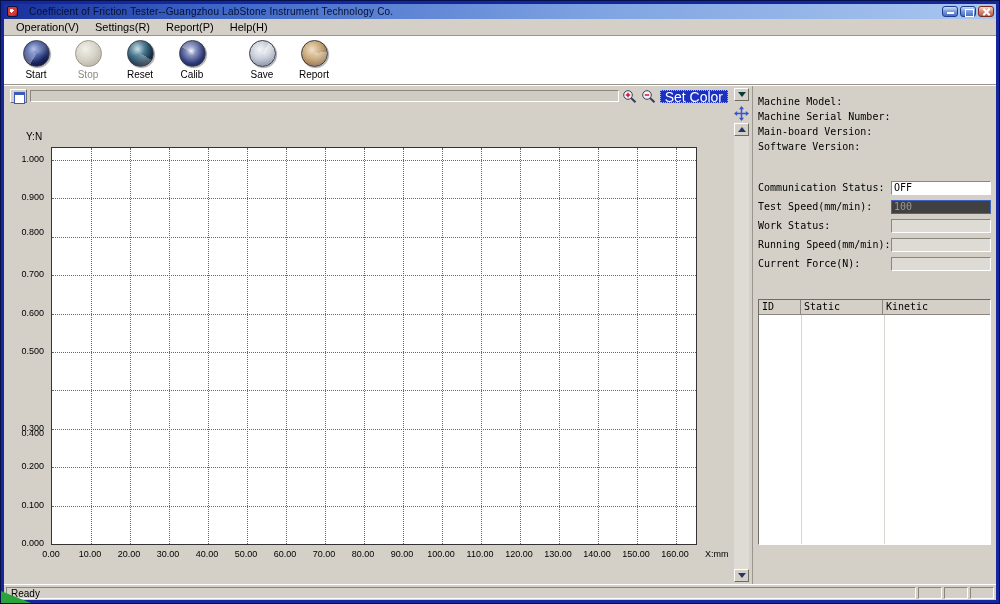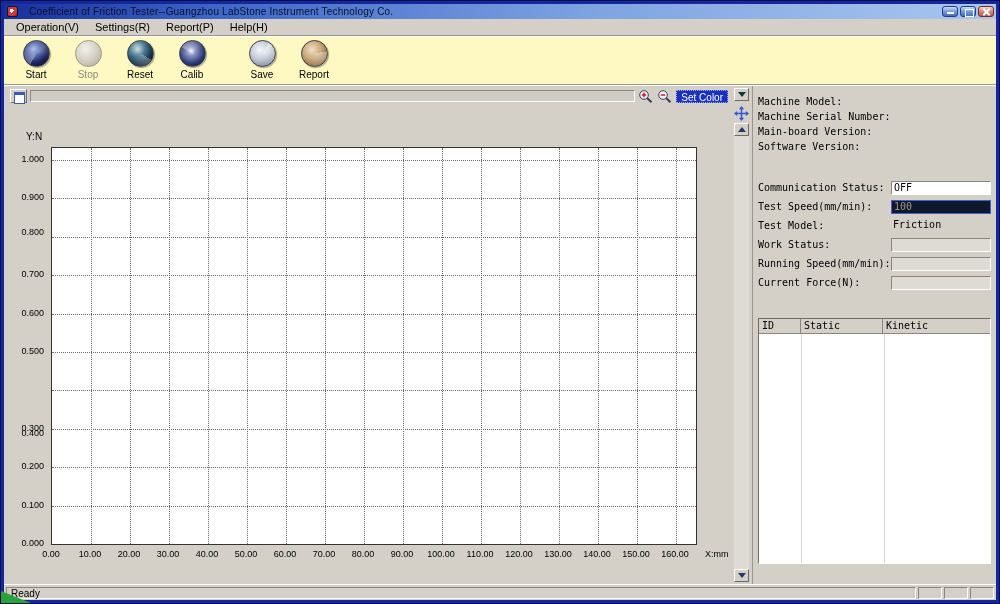--- a/index.html
+++ b/index.html
@@ -30,21 +30,21 @@
   .wc-close::before { transform:rotate(45deg); }
   .wc-close::after  { transform:rotate(-45deg); }
 
   
   .menubar { height:17px; flex:none; display:flex; align-items:center; padding-left:4px;
              background:#d4d0c8; border-bottom:1px solid #9a968e; font-size:11px; }
   .menu-item { padding:1px 8px 2px 8px; color:#000; cursor:default; }
 
   
   .toolbar { height:49px; flex:none; display:flex; align-items:flex-start; padding:3px 0 0 12px;
-             background:#fef9c3; border-top:1px solid #fff; border-bottom:1px solid #9a968e; }
+             background:#ffffff; border-top:1px solid #fff; border-bottom:1px solid #9a968e; }
   .tb-btn { width:40px; margin-right:12px; display:flex; flex-direction:column; align-items:center; cursor:default; }
   .tb-btn.gap-left { margin-left:18px; }
   .tb-icon { width:27px; height:27px; border-radius:50%; border:1px solid #3a3a44; flex:none;
              box-shadow:1px 1px 1px rgba(0,0,0,.35); }
   .icon-start { background:conic-gradient(from 210deg, rgba(255,255,255,.35), transparent 30%, rgba(255,255,255,.18) 55%, transparent 75%),
                 radial-gradient(circle at 38% 32%, #b8c4e8 0%, #5a6eb0 28%, #1a2560 60%, #05081f 100%); }
   .icon-stop  { background:radial-gradient(circle at 38% 32%, #f2f1ea 0%, #d4d1c4 50%, #aba896 100%); border-color:#9a978c; box-shadow:none; }
   .icon-reset { background:conic-gradient(from 120deg, rgba(255,255,255,.3), transparent 35%, rgba(255,255,255,.15) 60%, transparent 80%),
                 radial-gradient(circle at 38% 32%, #c0d8e0 0%, #4a7a90 32%, #143048 65%, #060d18 100%); }
   .icon-calib { background:conic-gradient(from 300deg, rgba(255,255,255,.3), transparent 35%, transparent 80%),
@@ -64,21 +64,21 @@
 
   
   .chart-toolbar { position:absolute; left:6px; top:2px; width:718px; height:16px;
                    display:flex; align-items:center; gap:3px; }
   .ct-button { width:17px; height:14px; flex:none; background:#d4d0c8;
                border:1px solid; border-color:#fff #6e6a64 #6e6a64 #fff; position:relative; }
   .ct-button::after { content:""; position:absolute; left:3px; top:2px; width:9px; height:8px;
                       background:#fff; border:1px solid #3a5ac0; border-top:3px solid #3a5ac0; }
   .ct-groove { flex:1; height:12px; background:#cfccc4; border:1px solid; border-color:#8a867e #fff #fff #8a867e; }
   .ct-zoom { width:16px; height:15px; flex:none; }
-  .set-color { flex:none; height:13px; padding:0 4px; background:#1b2fc0; color:#fff; font-size:10px;
+  .set-color { flex:none; height:13px; padding:0 4px; background:#1b2fc0; color:#fff; font-size:14px;
                line-height:13px; font-family:"Liberation Sans", sans-serif; border:1px dotted #9fb0f0; }
 
   
   .vscroll { position:absolute; right:3px; top:2px; width:15px; height:494px; display:flex; flex-direction:column; }
   .vs-btn { width:15px; height:13px; flex:none; background:#d4d0c8;
             border:1px solid; border-color:#fff #6e6a64 #6e6a64 #fff;
             display:flex; align-items:center; justify-content:center; }
   .vs-move { height:16px; margin:4px 0 2px 0; border:none; background:transparent; }
   .tri-up   { width:0; height:0; border-left:4px solid transparent; border-right:4px solid transparent; border-bottom:5px solid #20386a; }
   .tri-down { width:0; height:0; border-left:4px solid transparent; border-right:4px solid transparent; border-top:5px solid #20386a; }
@@ -97,21 +97,21 @@
   .xtick { position:absolute; transform:translateX(-50%); font-size:9px; color:#000; white-space:nowrap; }
   .x-axis-title { position:absolute; left:calc(100% + 8px); top:0; font-size:9px; color:#000; white-space:nowrap; }
 
   
   .info-line { height:15px; line-height:15px; white-space:nowrap; }
   .fields { margin-top:24px; }
   .field-row { height:19px; display:flex; align-items:center; justify-content:space-between; }
   .f-label { white-space:nowrap; }
   .f-value { width:100px; height:14px; flex:none; line-height:12px; padding:0 2px; overflow:hidden; }
   .v-white { background:#fff; border:1px solid; border-color:#8a867e #fff #fff #8a867e; }
-  .v-disabled { background:#0f172a; border:1px solid #3f63c8; color:#9a978e; }
+  .v-disabled { background:#404040; border:1px solid #3f63c8; color:#9a978e; }
   .v-flat { background:transparent; border:none; color:#000; }
   .v-box { background:#dedbd4; border:1px solid; border-color:#8a867e #fff #fff #8a867e; }
 
   .results-table { margin-top:26px; height:246px; border:1px solid; border-color:#6e6a64 #fff #fff #6e6a64;
                    background:#fff; display:flex; flex-direction:column; }
   .rt-header { height:15px; flex:none; display:flex; background:#d4d0c8; border-bottom:1px solid #8a867e; }
   .rt-h { padding:1px 3px; border-right:1px solid #8a867e; white-space:nowrap; overflow:hidden; }
   .rt-h-last { flex:1; border-right:none; }
   .rt-body { flex:1; position:relative; background:#fff; }
   .rt-col-line { position:absolute; top:0; bottom:0; width:0; border-left:1px solid #d8d6d0; }
@@ -297,24 +297,20 @@
         <div class="fields">
           <div class="field-row">
             <span class="f-label">Communication Status:</span>
             <span class="f-value v-white">OFF</span>
           </div>
           <div class="field-row">
             <span class="f-label">Test Speed(mm/min):</span>
             <span class="f-value v-disabled">100</span>
           </div>
           <div class="field-row">
-            <span class="f-label">Test Model:</span>
-            <span class="f-value v-flat">Friction</span>
-          </div>
-          <div class="field-row">
             <span class="f-label">Work Status:</span>
             <span class="f-value v-box"></span>
           </div>
           <div class="field-row">
             <span class="f-label">Running Speed(mm/min):</span>
             <span class="f-value v-box"></span>
           </div>
           <div class="field-row">
             <span class="f-label">Current Force(N):</span>
             <span class="f-value v-box"></span>

